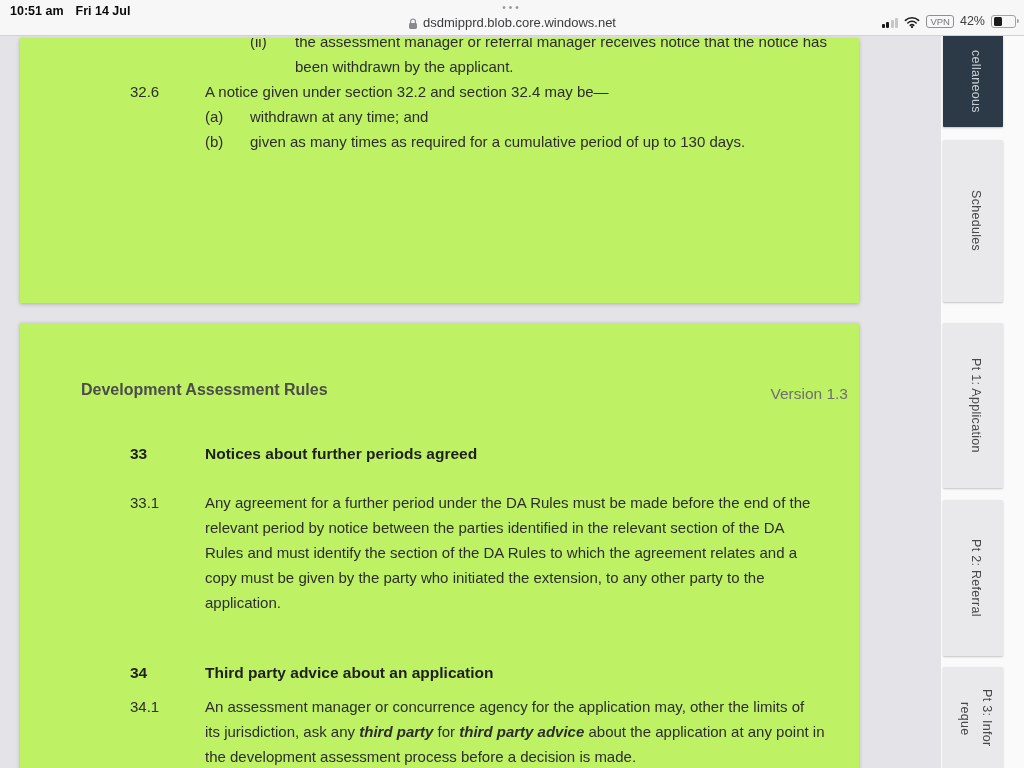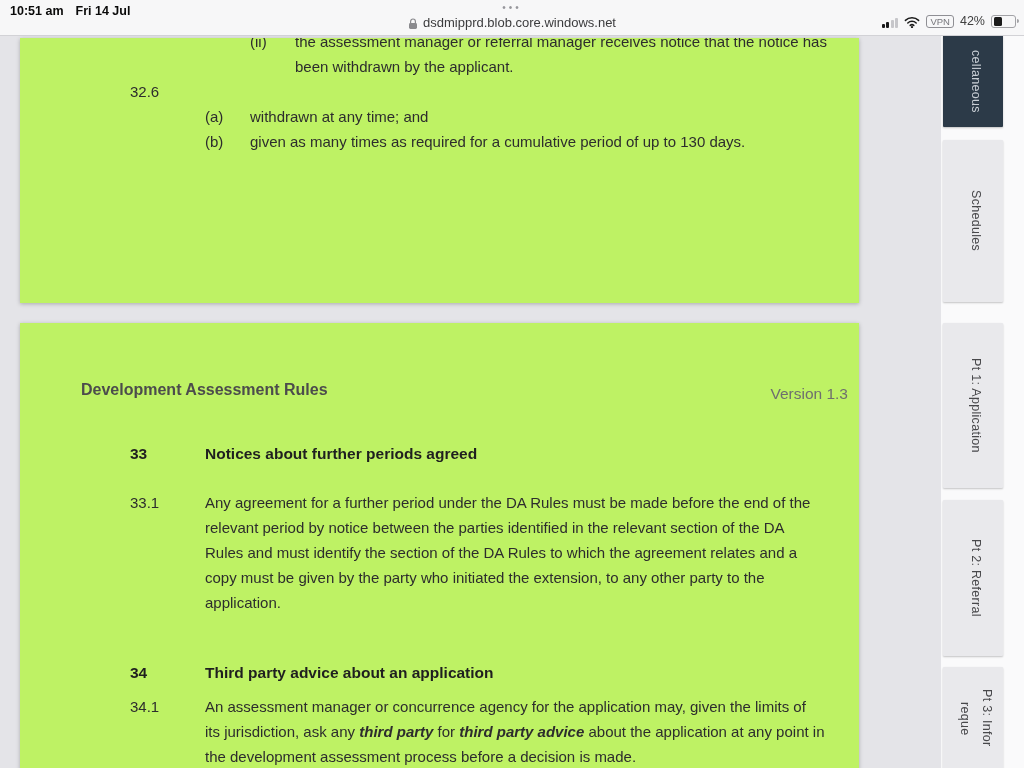--- a/index.html
+++ b/index.html
@@ -129,20 +129,21 @@
     <div class="page page1">
       <div class="drow" style="top:-9px">
         <span class="pos c230">(ii)</span>
         <span class="pos c275">the assessment manager or referral manager receives notice that the notice has</span>
       </div>
       <div class="drow" style="top:16px">
         <span class="pos c275">been withdrawn by the applicant.</span>
       </div>
       <div class="drow" style="top:41px">
         <span class="pos c110">32.6</span>
+        <span class="pos c185">A notice given under section 32.2 and section 32.4 may be—</span>
       </div>
       <div class="drow" style="top:66px">
         <span class="pos c185">(a)</span>
         <span class="pos c230">withdrawn at any time; and</span>
       </div>
       <div class="drow" style="top:91px">
         <span class="pos c185">(b)</span>
         <span class="pos c230">given as many times as required for a cumulative period of up to 130 days.</span>
       </div>
       <div class="pageno">15</div>
@@ -170,20 +171,20 @@
 
       <div class="drow" style="top:337px">
         <span class="pos c110 hnum">34</span>
         <span class="pos c185 htext">Third party advice about an application</span>
       </div>
 
       <div class="drow" style="top:371px">
         <span class="pos c110">34.1</span>
       </div>
       <div class="para" style="top:371px;white-space:normal">
-        <div class="pline">An assessment manager or concurrence agency for the application may, given the limits of</div>
+        <div class="pline">An assessment manager or concurrence agency for the application may, other the limits of</div>
         <div class="pline"><span>its jurisdiction, ask any </span><span class="bi">third party</span><span> for </span><span class="bi">third party advice</span><span> about the application at any point in</span></div>
         <div class="pline">the development assessment process before a decision is made.</div>
       </div>
     </div>
 
   </div>
 </div>
 
 </body></html>

